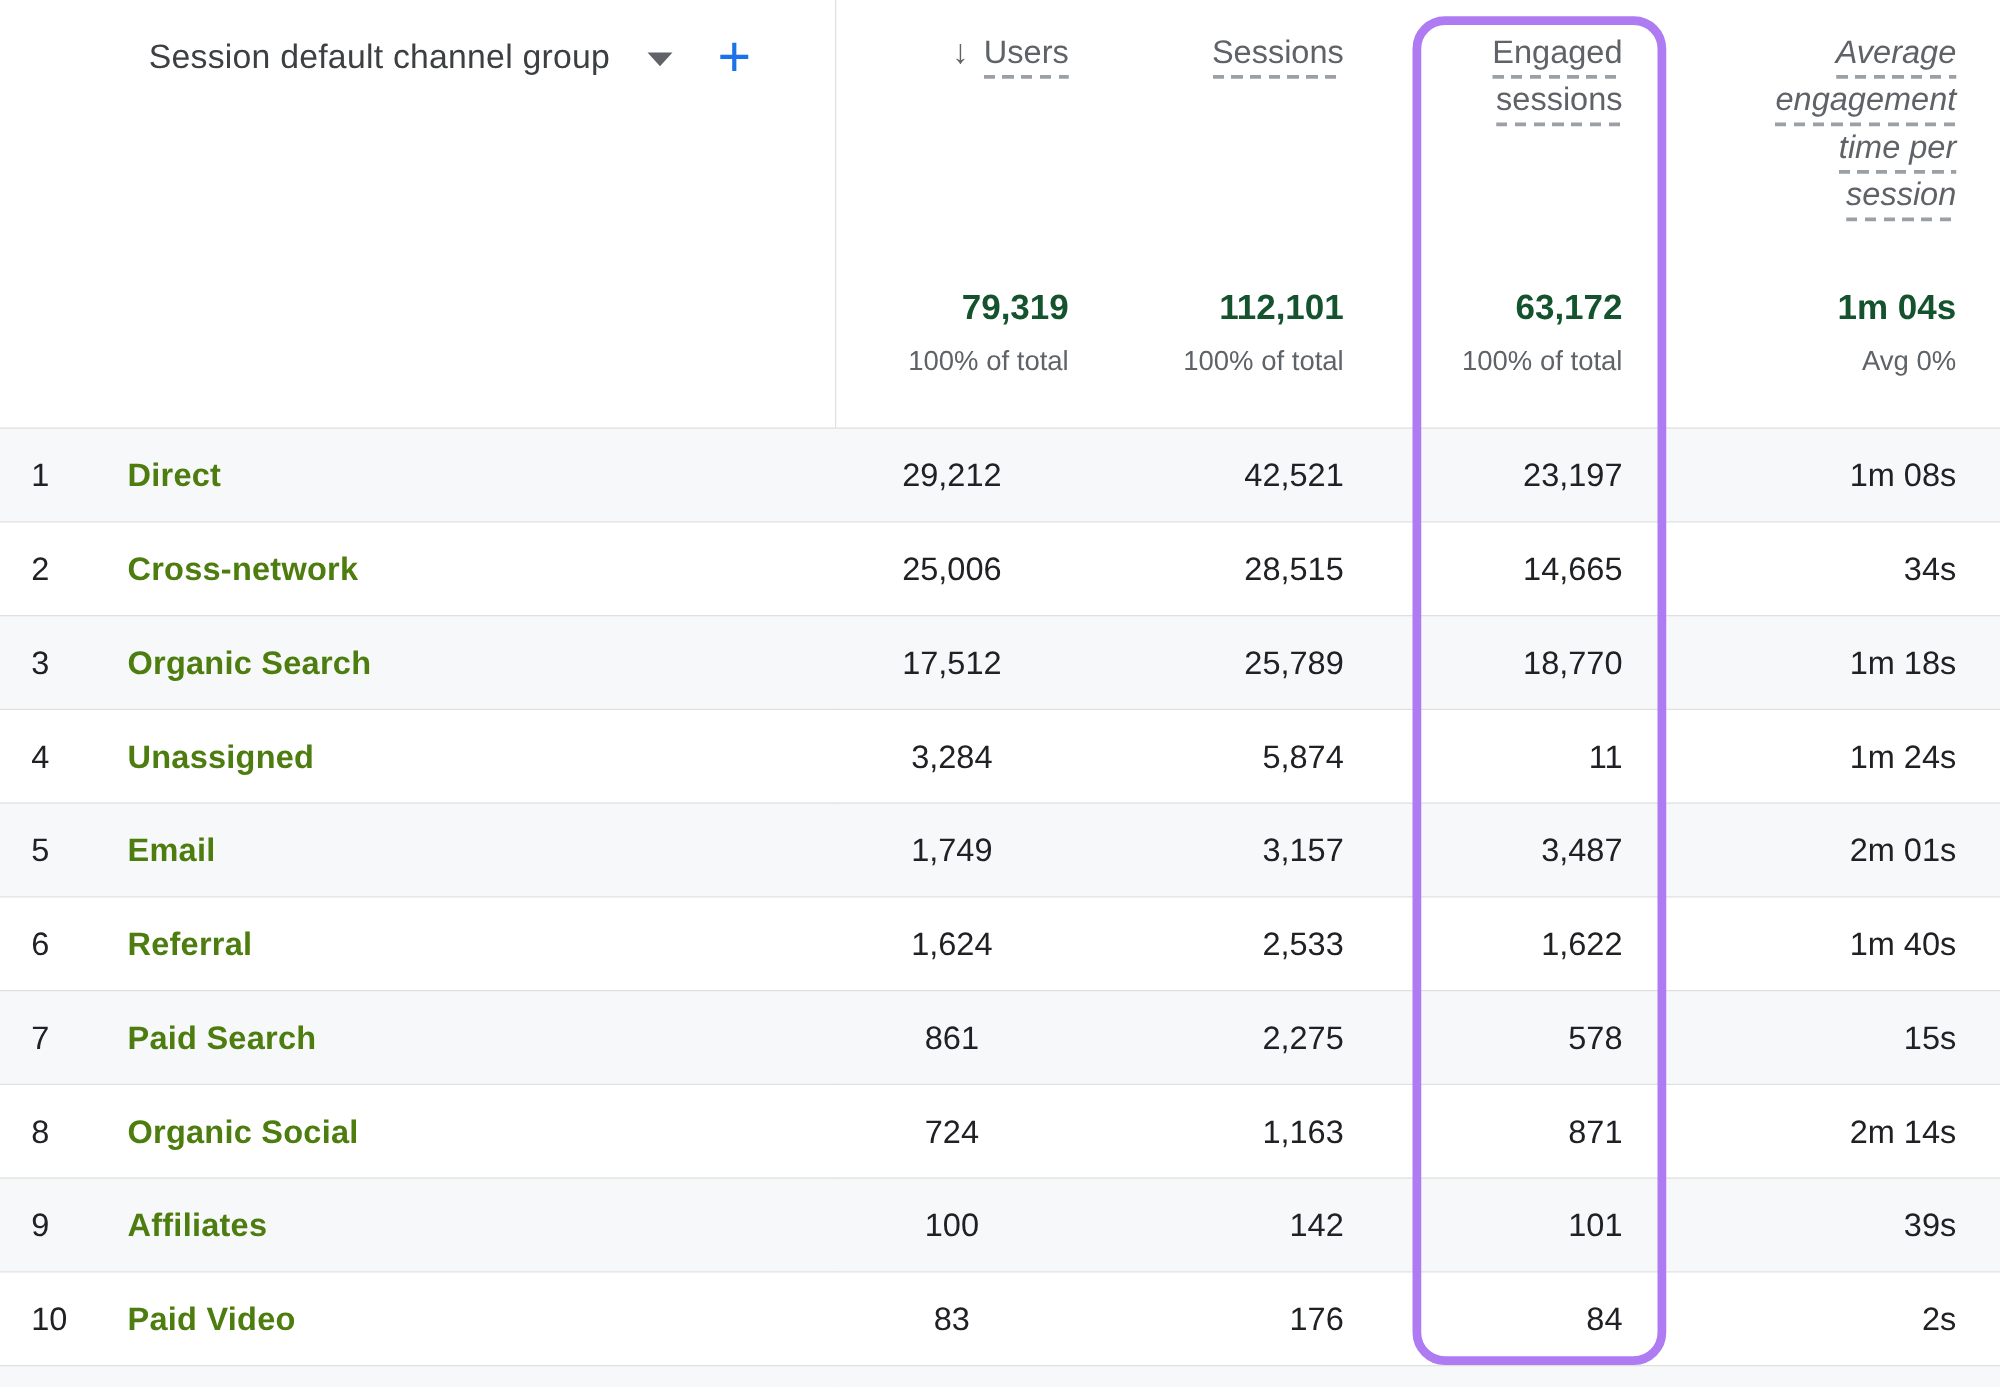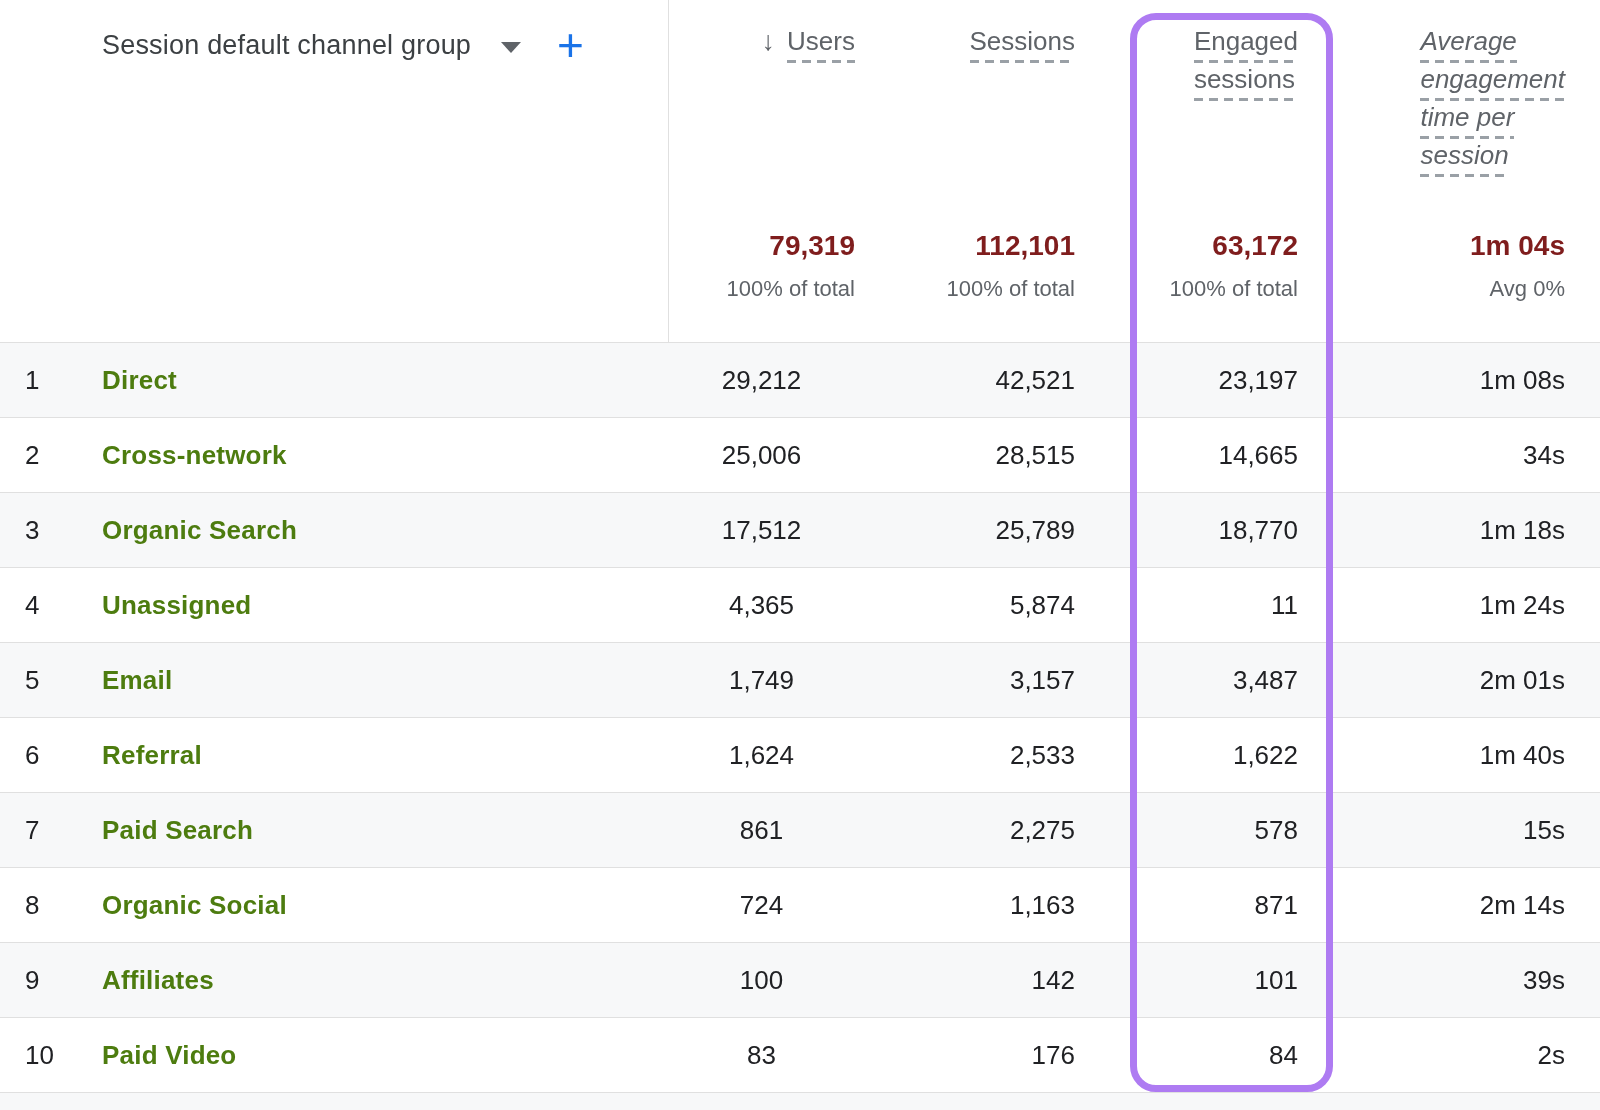--- a/index.html
+++ b/index.html
@@ -4,40 +4,40 @@
 <style>
   html,body{margin:0;padding:0;background:#fff;}
   .stage{
     position:relative;width:1600px;height:1110px;background:#ffffff;overflow:hidden;
     font-family:"Liberation Sans","DejaVu Sans",sans-serif;color:#202124;
   }
   .v-divider{position:absolute;left:668px;top:0;bottom:0;width:1px;background:#e0e0e0;}
 
   
   .dim-header{position:absolute;left:102px;top:30px;display:flex;align-items:center;}
-  .dim-label{font-size:27px;color:#3c4043;letter-spacing:.2px;}
+  .dim-label{font-size:27px;color:#3c4043;letter-spacing:.2px;margin-left:17px;}
   .caret{width:0;height:0;border-left:10px solid transparent;border-right:10px solid transparent;
          border-top:11px solid #5f6368;margin-left:30px;margin-top:4px;cursor:pointer;}
   .plus-btn{margin-left:36px;color:#1a73e8;font-size:46px;font-weight:400;line-height:28px;cursor:pointer;
             display:inline-block;transform:translateY(-1px);}
 
   
-  .col-head{position:absolute;top:28px;text-align:left;font-size:26px;color:#5f6368;line-height:1;cursor:pointer;}
+  .col-head{position:absolute;top:28px;text-align:right;font-size:26px;color:#5f6368;line-height:1;cursor:pointer;}
   .col-head .hl{display:block;margin-bottom:3px;white-space:nowrap;}
   .u{display:inline-block;padding-bottom:9px;
      background-image:repeating-linear-gradient(90deg,#9aa0a6 0 9px,rgba(0,0,0,0) 9px 15px);
      background-repeat:no-repeat;background-position:0 100%;background-size:100% 3px;}
   .sort-arrow{display:inline-block;margin-right:12px;font-size:27px;color:#5f6368;}
 
   .h-users{right:745px;}  .h-sessions{right:525px;}  .h-engaged{right:302px;}  .h-avg{right:35px;font-style:italic;}
   .t-users{right:745px;}  .t-sessions{right:525px;}  .t-engaged{right:302px;}  .t-avg{right:35px;}
 
   
   .col-total{position:absolute;top:230px;text-align:right;}
-  .total-value{font-size:28px;font-weight:700;color:#7f1d1d;white-space:nowrap;}
+  .total-value{font-size:28px;font-weight:700;color:#14532d;white-space:nowrap;}
   .total-sub{margin-top:14px;font-size:22px;color:#5f6368;white-space:nowrap;}
 
   
   .rows{position:absolute;top:342px;left:0;right:0;}
   .row{display:flex;height:75px;align-items:center;border-top:1px solid #e0e0e0;box-sizing:border-box;
        font-size:26px;background:#ffffff;}
   .row.striped{background:#f7f8f9;}
   .c-rank{width:102px;padding-left:25px;box-sizing:border-box;color:#202124;}
   .c-name{width:566px;font-weight:700;color:#4d7c0f;letter-spacing:.2px;}
   .c-users{width:187px;text-align:center;}
@@ -128,21 +128,21 @@
       <div class="c-name">Organic Search</div>
       <div class="c-users">17,512</div>
       <div class="c-sessions">25,789</div>
       <div class="c-engaged">18,770</div>
       <div class="c-avg">1m 18s</div>
     </div>
 
     <div class="row">
       <div class="c-rank">4</div>
       <div class="c-name">Unassigned</div>
-      <div class="c-users">4,365</div>
+      <div class="c-users">3,284</div>
       <div class="c-sessions">5,874</div>
       <div class="c-engaged">11</div>
       <div class="c-avg">1m 24s</div>
     </div>
 
     <div class="row striped">
       <div class="c-rank">5</div>
       <div class="c-name">Email</div>
       <div class="c-users">1,749</div>
       <div class="c-sessions">3,157</div>

